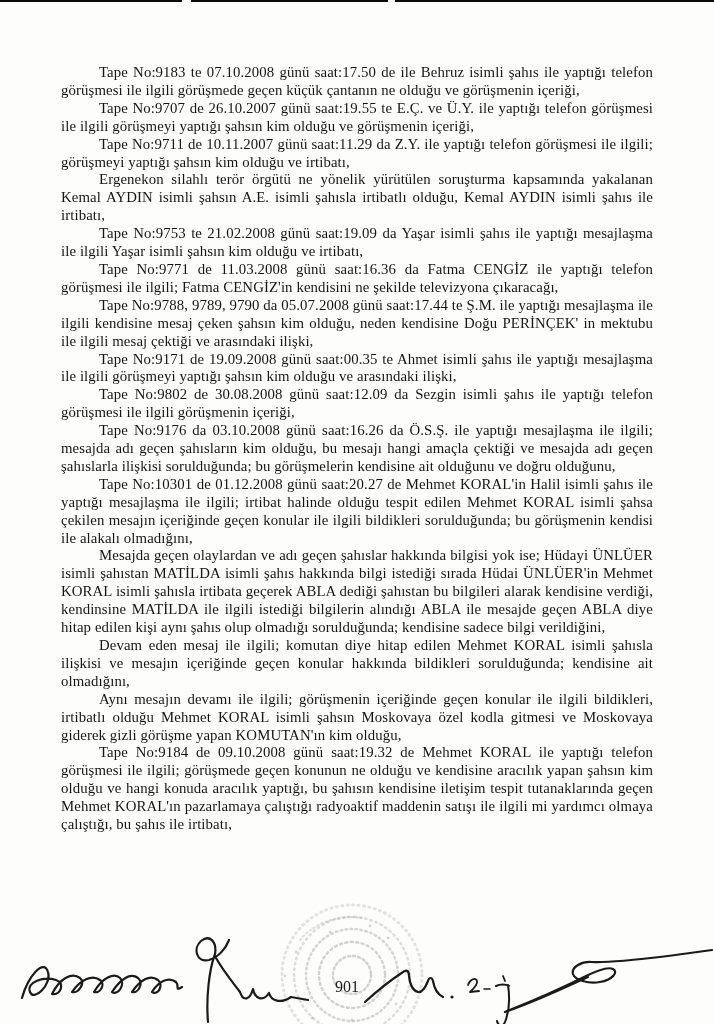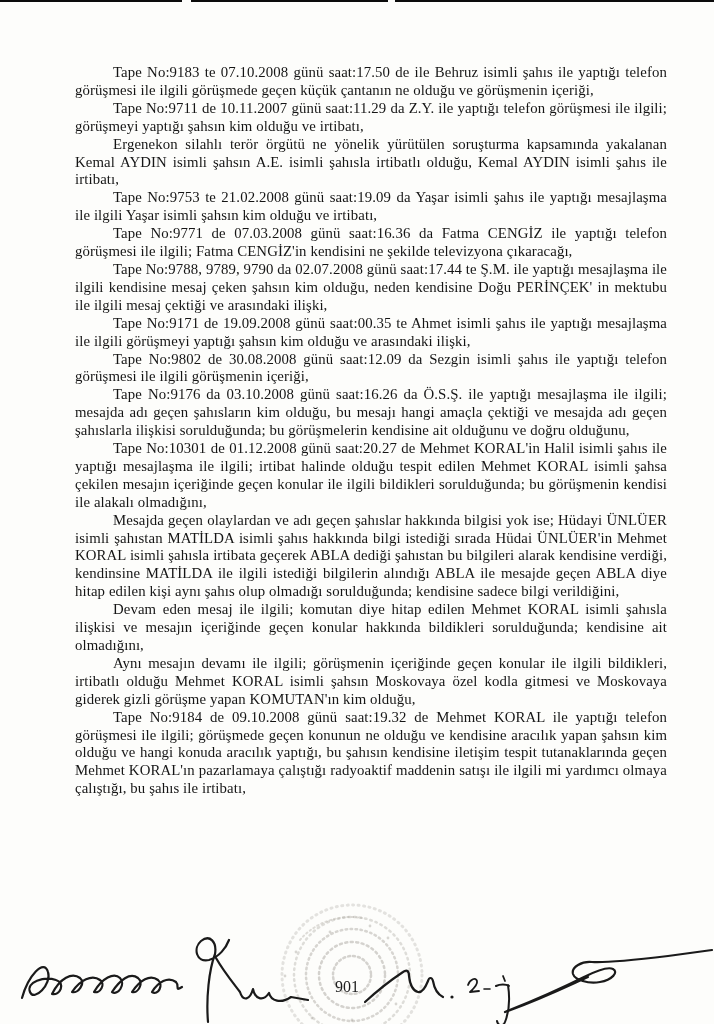--- a/index.html
+++ b/index.html
@@ -18,21 +18,21 @@
     position: absolute; top: 0; left: 0; width: 714px; height: 2px;
     background: linear-gradient(90deg,
       #0b0b0b 0px, #0b0b0b 182px,
       transparent 182px, transparent 191px,
       #0b0b0b 191px, #0b0b0b 388px,
       transparent 388px, transparent 395px,
       #0b0b0b 395px, #0b0b0b 714px);
   }
   .text-block {
     position: absolute;
-    left: 75px; top: 64px; width: 592px;
+    left: 61px; top: 64px; width: 592px;
     color: #151515;
     font-size: 14.8px;
     line-height: 17.9px;
     text-align: justify;
     letter-spacing: 0.1px;
   }
   .text-block p {
     margin: 0;
     text-indent: 38px;
   }
@@ -48,25 +48,26 @@
 </style>
 </head>
 <body>
 
 <div class="page">
 
   <div class="scan-line-top"></div>
 
   <div class="text-block">
     <p>Tape No:9183 te 07.10.2008 günü saat:17.50 de ile Behruz isimli şahıs ile yaptığı telefon görüşmesi ile ilgili görüşmede geçen küçük çantanın ne olduğu ve görüşmenin içeriği,</p>
+    <p>Tape No:9707 de 26.10.2007 günü saat:19.55 te E.Ç. ve Ü.Y. ile yaptığı telefon görüşmesi ile ilgili görüşmeyi yaptığı şahsın kim olduğu ve görüşmenin içeriği,</p>
     <p>Tape No:9711 de 10.11.2007 günü saat:11.29 da Z.Y. ile yaptığı telefon görüşmesi ile ilgili; görüşmeyi yaptığı şahsın kim olduğu ve irtibatı,</p>
     <p>Ergenekon silahlı terör örgütü ne yönelik yürütülen soruşturma kapsamında yakalanan Kemal AYDIN isimli şahsın A.E. isimli şahısla irtibatlı olduğu, Kemal AYDIN isimli şahıs ile irtibatı,</p>
     <p>Tape No:9753 te 21.02.2008 günü saat:19.09 da Yaşar isimli şahıs ile yaptığı mesajlaşma ile ilgili Yaşar isimli şahsın kim olduğu ve irtibatı,</p>
-    <p>Tape No:9771 de 07.03.2008 günü saat:16.36 da Fatma CENGİZ ile yaptığı telefon görüşmesi ile ilgili; Fatma CENGİZ'in kendisini ne şekilde televizyona çıkaracağı,</p>
-    <p>Tape No:9788, 9789, 9790 da 02.07.2008 günü saat:17.44 te Ş.M. ile yaptığı mesajlaşma ile ilgili kendisine mesaj çeken şahsın kim olduğu, neden kendisine Doğu PERİNÇEK' in mektubu ile ilgili mesaj çektiği ve arasındaki ilişki,</p>
+    <p>Tape No:9771 de 11.03.2008 günü saat:16.36 da Fatma CENGİZ ile yaptığı telefon görüşmesi ile ilgili; Fatma CENGİZ'in kendisini ne şekilde televizyona çıkaracağı,</p>
+    <p>Tape No:9788, 9789, 9790 da 05.07.2008 günü saat:17.44 te Ş.M. ile yaptığı mesajlaşma ile ilgili kendisine mesaj çeken şahsın kim olduğu, neden kendisine Doğu PERİNÇEK' in mektubu ile ilgili mesaj çektiği ve arasındaki ilişki,</p>
     <p>Tape No:9171 de 19.09.2008 günü saat:00.35 te Ahmet isimli şahıs ile yaptığı mesajlaşma ile ilgili görüşmeyi yaptığı şahsın kim olduğu ve arasındaki ilişki,</p>
     <p>Tape No:9802 de 30.08.2008 günü saat:12.09 da Sezgin isimli şahıs ile yaptığı telefon görüşmesi ile ilgili görüşmenin içeriği,</p>
     <p>Tape No:9176 da 03.10.2008 günü saat:16.26 da Ö.S.Ş. ile yaptığı mesajlaşma ile ilgili; mesajda adı geçen şahısların kim olduğu, bu mesajı hangi amaçla çektiği ve mesajda adı geçen şahıslarla ilişkisi sorulduğunda; bu görüşmelerin kendisine ait olduğunu ve doğru olduğunu,</p>
     <p>Tape No:10301 de 01.12.2008 günü saat:20.27 de Mehmet KORAL'in Halil isimli şahıs ile yaptığı mesajlaşma ile ilgili; irtibat halinde olduğu tespit edilen Mehmet KORAL isimli şahsa çekilen mesajın içeriğinde geçen konular ile ilgili bildikleri sorulduğunda; bu görüşmenin kendisi ile alakalı olmadığını,</p>
     <p>Mesajda geçen olaylardan ve adı geçen şahıslar hakkında bilgisi yok ise; Hüdayi ÜNLÜER isimli şahıstan MATİLDA isimli şahıs hakkında bilgi istediği sırada Hüdai ÜNLÜER'in Mehmet KORAL isimli şahısla irtibata geçerek ABLA dediği şahıstan bu bilgileri alarak kendisine verdiği, kendinsine MATİLDA ile ilgili istediği bilgilerin alındığı ABLA ile mesajde geçen ABLA diye hitap edilen kişi aynı şahıs olup olmadığı sorulduğunda; kendisine sadece bilgi verildiğini,</p>
     <p>Devam eden mesaj ile ilgili; komutan diye hitap edilen Mehmet KORAL isimli şahısla ilişkisi ve mesajın içeriğinde geçen konular hakkında bildikleri sorulduğunda; kendisine ait olmadığını,</p>
     <p>Aynı mesajın devamı ile ilgili; görüşmenin içeriğinde geçen konular ile ilgili bildikleri, irtibatlı olduğu Mehmet KORAL isimli şahsın Moskovaya özel kodla gitmesi ve Moskovaya giderek gizli görüşme yapan KOMUTAN'ın kim olduğu,</p>
     <p>Tape No:9184 de 09.10.2008 günü saat:19.32 de Mehmet KORAL ile yaptığı telefon görüşmesi ile ilgili; görüşmede geçen konunun ne olduğu ve kendisine aracılık yapan şahsın kim olduğu ve hangi konuda aracılık yaptığı, bu şahısın kendisine iletişim tespit tutanaklarında geçen Mehmet KORAL'ın pazarlamaya çalıştığı radyoaktif maddenin satışı ile ilgili mi yardımcı olmaya çalıştığı, bu şahıs ile irtibatı,</p>
   </div>
 

